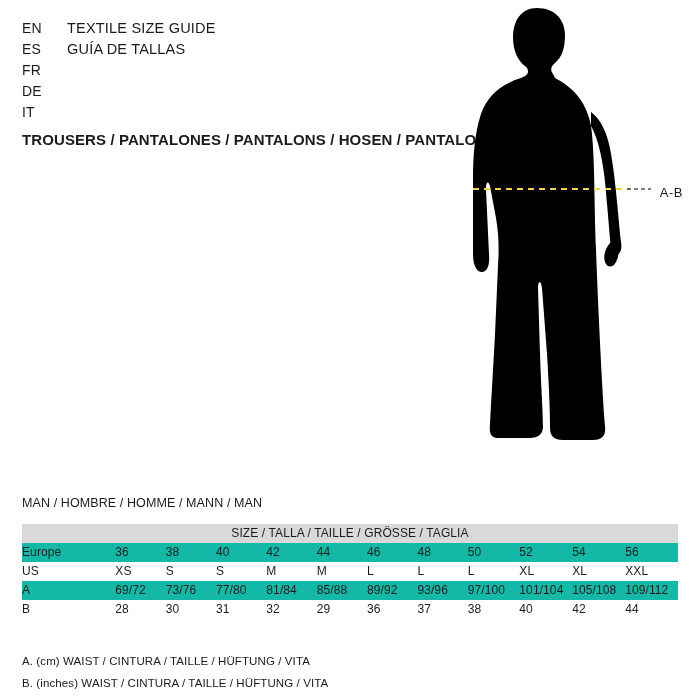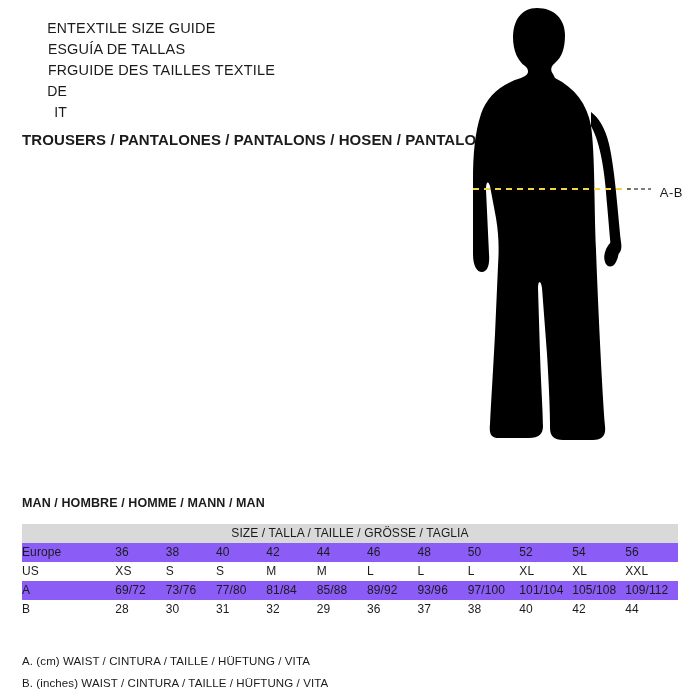--- a/index.html
+++ b/index.html
@@ -32,21 +32,20 @@
     display: flex;
     align-items: baseline;
     height: 21px;
     font-size: 14.5px;
     letter-spacing: 0.2px;
   }
   .title-lang {
     width: 45px;
     flex: 0 0 45px;
     font-size: 14px;
-    text-align: right;
   }
   .title-text {
     font-size: 14.5px;
     text-align: center;
   }
   .product-line {
     position: absolute;
     left: 22px;
     top: 131px;
     font-size: 15px;
@@ -71,21 +70,21 @@
     font-size: 13px;
     letter-spacing: 0.5px;
   }
 
   
   .man-label {
     position: absolute;
     left: 22px;
     top: 496px;
     font-size: 12.5px;
-    font-weight: bold;
+    font-weight: normal;
     letter-spacing: 0.1px;
   }
   table.size-table {
     position: absolute;
     left: 22px;
     top: 524px;
     width: 656px;
     border-collapse: collapse;
     font-size: 12px;
   }
@@ -95,21 +94,21 @@
     line-height: 19px;
     vertical-align: middle;
     letter-spacing: 0.1px;
   }
   tr.header-row td {
     background: #d9d9d9;
     font-size: 12px;
     letter-spacing: 0.1px;
     text-align: center;
   }
-  tr.shade td { background: #8b5cf6; }
+  tr.shade td { background: #14b8a6; }
   tr.plain td { background: #ffffff; }
   td.label-col {
     width: 106px;
     padding-left: 2px;
   }
   td.val {
     width: 55px;
     text-align: left;
   }
 
@@ -132,21 +131,20 @@
     <div class="title-row">
       <span class="title-lang">EN</span>
       <span class="title-text">TEXTILE SIZE GUIDE</span>
     </div>
     <div class="title-row">
       <span class="title-lang">ES</span>
       <span class="title-text">GUÍA DE TALLAS</span>
     </div>
     <div class="title-row">
       <span class="title-lang">FR</span>
-      <span class="title-text">GUIDE DES TAILLES TEXTILE</span>
     </div>
     <div class="title-row">
       <span class="title-lang">DE</span>
     </div>
     <div class="title-row">
       <span class="title-lang">IT</span>
     </div>
   </div>
 
   <div class="product-line">TROUSERS / PANTALONES / PANTALONS / HOSEN / PANTALONI</div>

